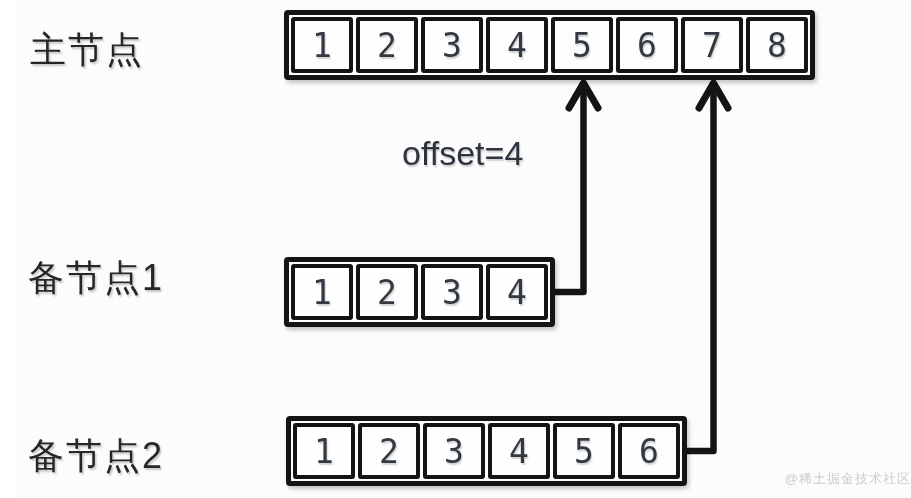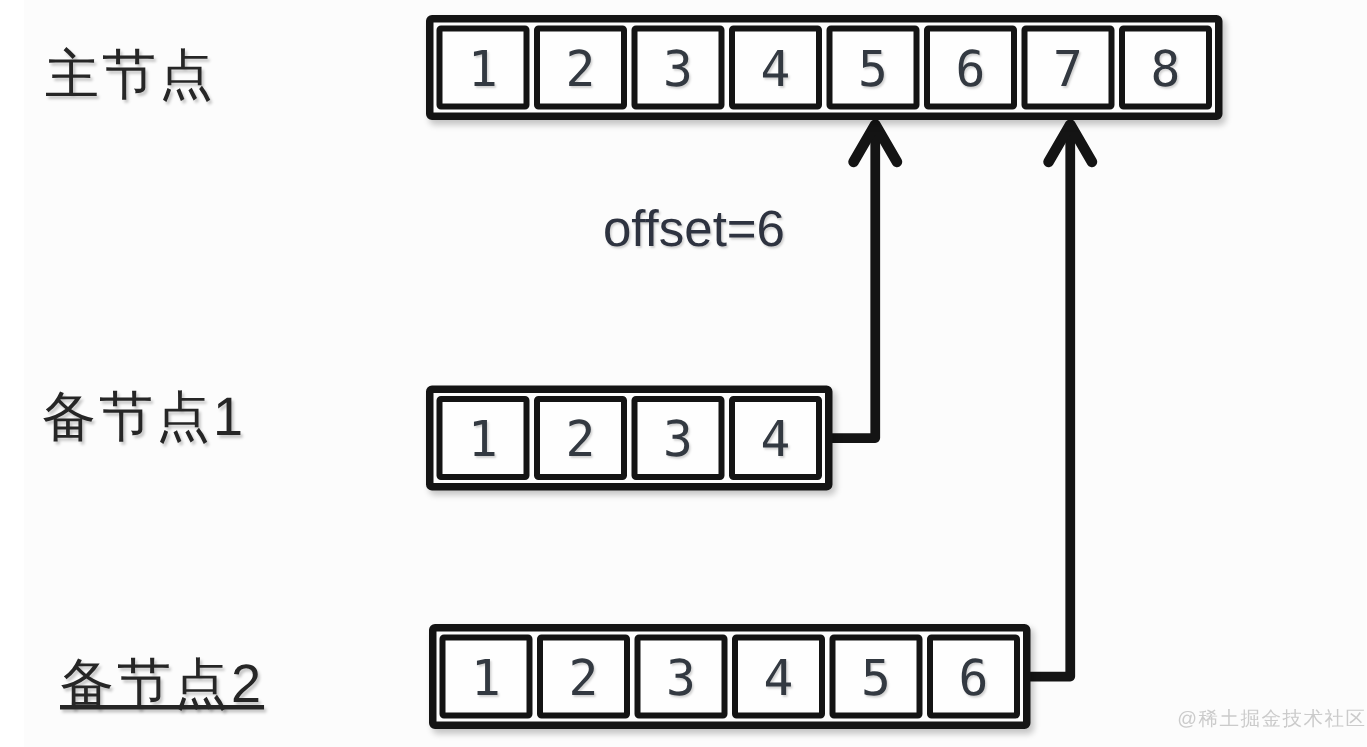--- a/index.html
+++ b/index.html
@@ -58,21 +58,21 @@
     white-space: nowrap;
     text-shadow: 1px 1.5px 1.5px rgba(0,0,0,0.18);
   }
   #offset-4 { left: 386px; top: 134px; }
   #offset-6 { left: 736px; top: 203px; }
   #master-array  { left: 268px; top: 10px;  }
   #backup1-array { left: 268px; top: 257px; }
   #backup2-array { left: 270px; top: 416px; }
   #master-label  { left: 14px; top: 26px;  }
   #backup1-label { left: 12px; top: 254px; }
-  #backup2-label { left: 24px; top: 432px; text-decoration: underline; }
+  #backup2-label { left: 12px; top: 432px; }
   .watermark {
     position: absolute;
     right: 16px;
     bottom: 10px;
     font-size: 13px;
     letter-spacing: 1px;
     color: #cbcbcb;
     white-space: nowrap;
   }
 </style>
@@ -98,21 +98,21 @@
     <div class="cell">1</div>
     <div class="cell">2</div>
     <div class="cell">3</div>
     <div class="cell">4</div>
     <div class="cell">5</div>
     <div class="cell">6</div>
     <div class="cell">7</div>
     <div class="cell">8</div>
   </div>
 
-  <div class="offset-label" id="offset-4">offset=6</div>
+  <div class="offset-label" id="offset-4">offset=4</div>
 
 
   <div class="node-label" id="backup1-label">备节点1</div>
 
   <div class="array" id="backup1-array">
     <div class="cell">1</div>
     <div class="cell">2</div>
     <div class="cell">3</div>
     <div class="cell">4</div>
   </div>

